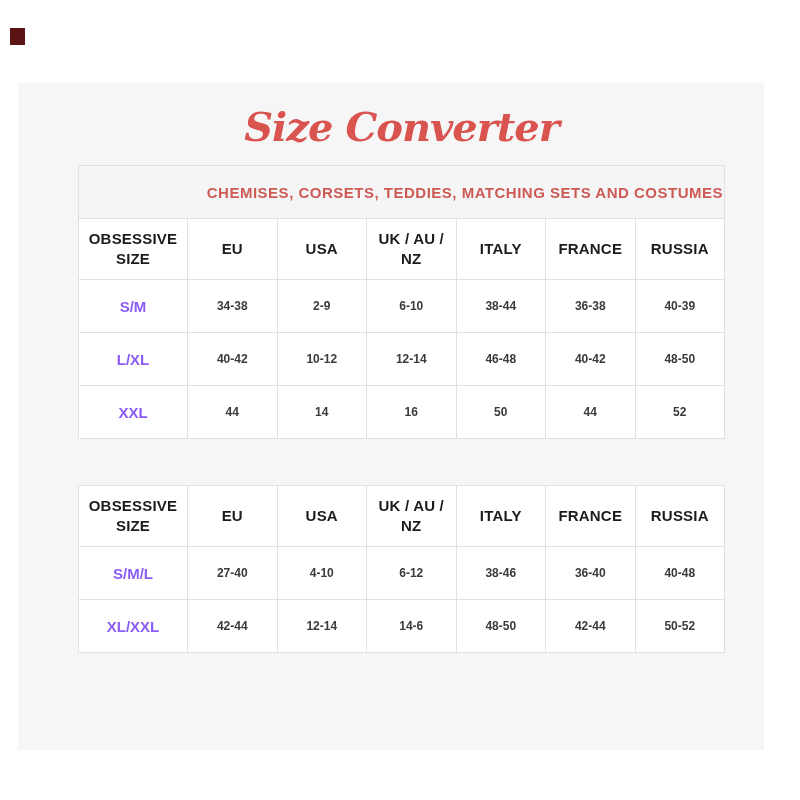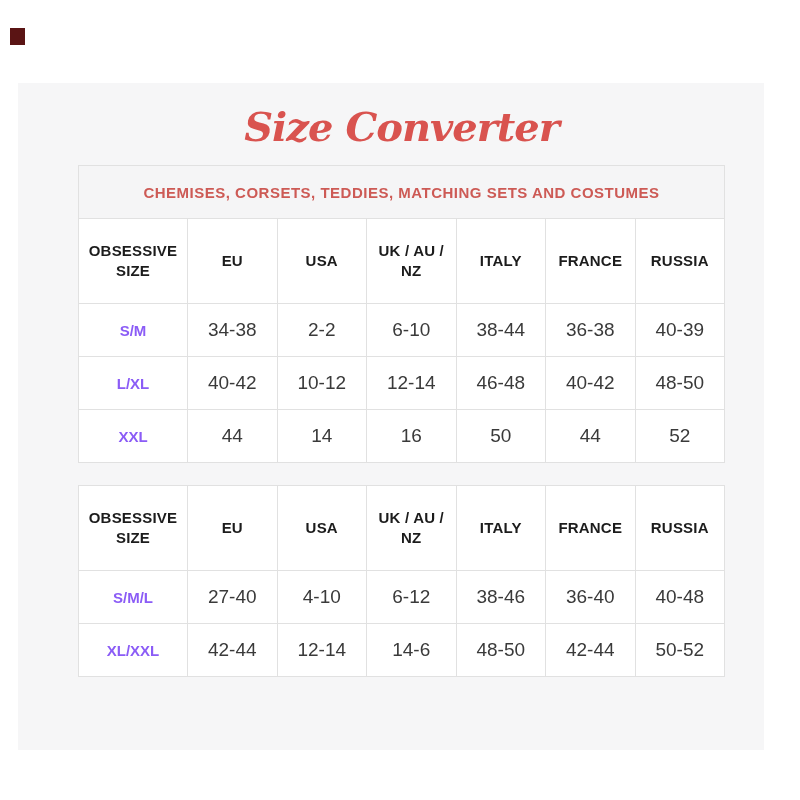--- a/index.html
+++ b/index.html
@@ -59,35 +59,36 @@
     vertical-align: middle;
     background: #ffffff;
   }
   .title-row td {
     height: 50px;
     background: #f5f5f6;
     color: #cd5a55;
     font-weight: bold;
     font-size: 15px;
     letter-spacing: 0.5px;
+    text-align: right;
   }
   .head-row th {
     height: 52px;
     font-size: 15px;
     font-weight: bold;
     color: #1c1c1c;
     line-height: 1.35;
     padding: 0 10px;
     letter-spacing: 0.2px;
   }
-  .head-row th.size-col { padding: 16px 6px; }
+  .head-row th.size-col { padding: 4px 6px; }
   .data-row td {
     height: 50px;
-    font-size: 19px;
-    font-weight: normal;
+    font-size: 12px;
+    font-weight: bold;
     color: #3a3a3a;
   }
   .data-row td.size-col {
     font-weight: bold;
     font-size: 15px;
     color: #8b5cf6;
   }
 </style>
 </head>
 <body>
@@ -116,21 +117,21 @@
             <th>EU</th>
             <th>USA</th>
             <th>UK / AU / NZ</th>
             <th>ITALY</th>
             <th>FRANCE</th>
             <th>RUSSIA</th>
           </tr>
           <tr class="data-row">
             <td class="size-col">S/M</td>
             <td>34-38</td>
-            <td>2-2</td>
+            <td>2-9</td>
             <td>6-10</td>
             <td>38-44</td>
             <td>36-38</td>
             <td>40-39</td>
           </tr>
           <tr class="data-row">
             <td class="size-col">L/XL</td>
             <td>40-42</td>
             <td>10-12</td>
             <td>12-14</td>

